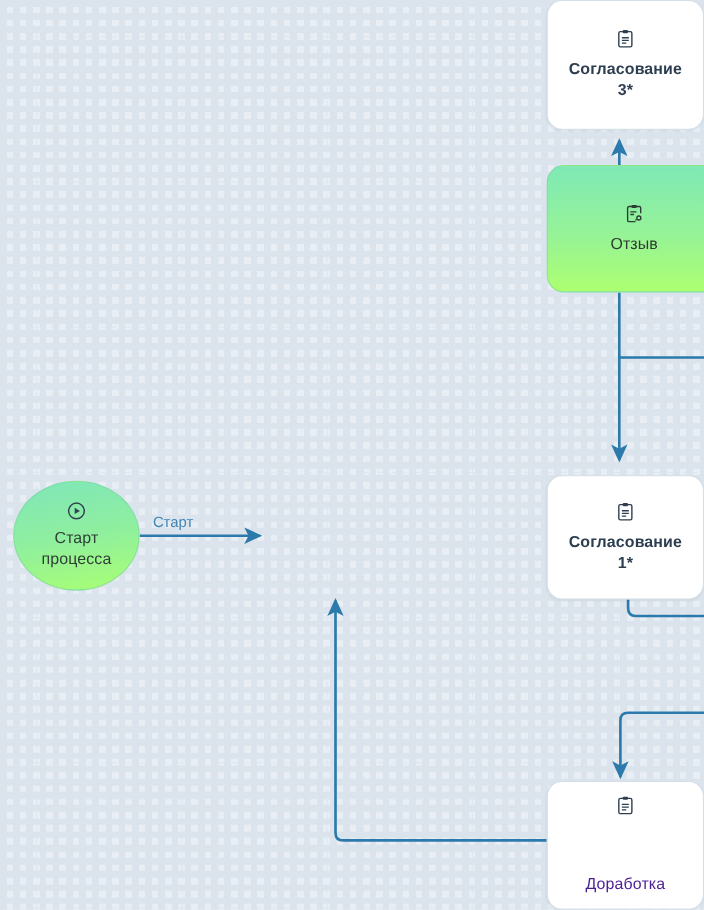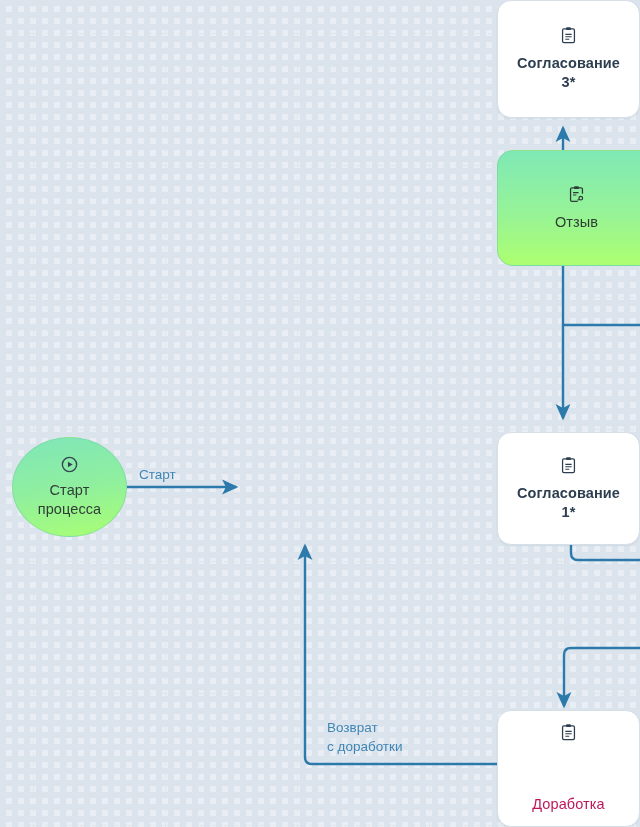--- a/index.html
+++ b/index.html
@@ -69,21 +69,21 @@
     letter-spacing: 0.1px;
     white-space: pre-line;
     padding: 0 6px;
   }
   .node .label.bold {
     font-weight: bold;
     color: #2c3e50;
   }
   .node .label.normal {
     font-weight: normal;
-    color: #be185d;
+    color: #4c1d95;
     margin-top: 44px;
   }
   .node.green .label {
     color: #2e3d34;
     font-weight: normal;
   }
 
   
   .node.start {
     border-radius: 50%;
@@ -204,16 +204,14 @@
         <rect x="4.5" y="3.5" width="15" height="17.5" rx="1.8"></rect>
         <rect x="9" y="1.6" width="6" height="3.6" rx="1.1" fill="#2c3e50" stroke="none"></rect>
         <path d="M8 10.5 h8 M8 13.6 h8 M8 16.7 h5" stroke-width="1.5"></path>
       </svg>
     </span>
     <span class="label normal">Доработка</span>
   </div>
 
   <div class="edge-label" style="left:139px; top:465px;">Старт</div>
 
-  <div class="edge-label" style="left:327px; top:718px; text-align:left;">Возврат
-с доработки</div>
 
 </div>
 
 </body></html>

